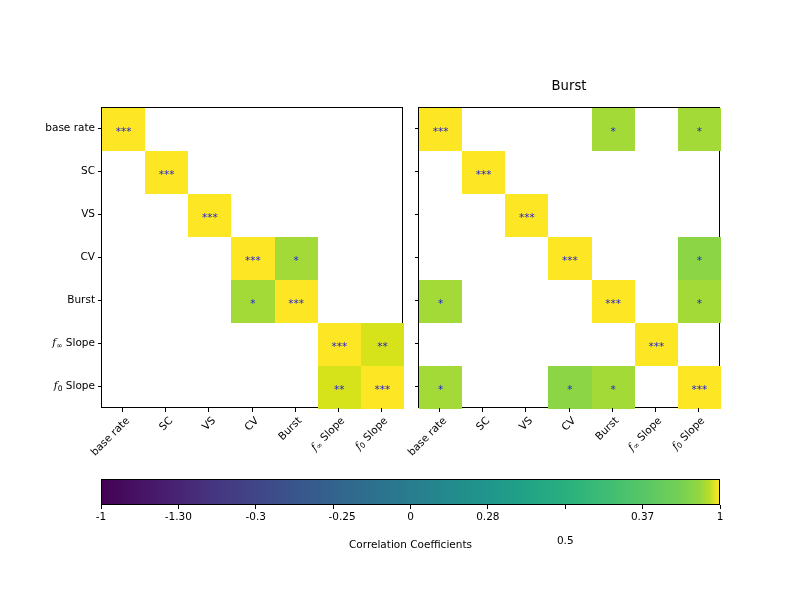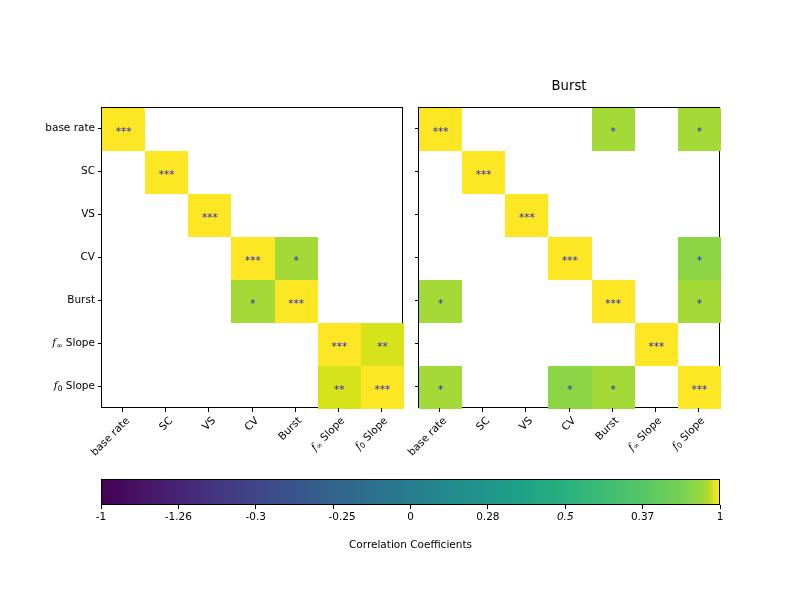--- a/index.html
+++ b/index.html
@@ -278,31 +278,31 @@
       <div class="xlabel" style="left: 578.429px; top: 414px; width: 120px;"><i>f</i><span class="sub">0</span> Slope</div>
     </div>
 
   <div id="colorbar-wrap" style="left:101px; top:479px; width:619px; height:26px;">
     <div id="colorbar"></div>
   </div>
   <div id="cb-ticks">
       <div class="cb-tick" style="left: 100.5px; top: 505px;"></div>
       <div class="cb-tick-label" style="left: 71px; top: 510px; width: 60px;">-1</div>
       <div class="cb-tick" style="left: 177.875px; top: 505px;"></div>
-      <div class="cb-tick-label" style="left: 148.375px; top: 510px; width: 60px;">-1.26</div>
+      <div class="cb-tick-label" style="left: 148.375px; top: 510px; width: 60px;">-1.30</div>
       <div class="cb-tick" style="left: 255.25px; top: 505px;"></div>
       <div class="cb-tick-label" style="left: 225.75px; top: 510px; width: 60px;">-0.3</div>
       <div class="cb-tick" style="left: 332.625px; top: 505px;"></div>
       <div class="cb-tick-label" style="left: 312px; top: 510px; width: 60px;">-0.25</div>
       <div class="cb-tick" style="left: 410px; top: 505px;"></div>
       <div class="cb-tick-label" style="left: 380.5px; top: 510px; width: 60px;">0</div>
       <div class="cb-tick" style="left: 487.375px; top: 505px;"></div>
       <div class="cb-tick-label" style="left: 457.875px; top: 510px; width: 60px;">0.28</div>
       <div class="cb-tick" style="left: 564.75px; top: 505px;"></div>
-      <div class="cb-tick-label" style="left: 535.25px; top: 510px; width: 60px; font-style: italic;">0.5</div>
+      <div class="cb-tick-label" style="left: 535.25px; top: 534px; width: 60px;">0.5</div>
       <div class="cb-tick" style="left: 642.125px; top: 505px;"></div>
       <div class="cb-tick-label" style="left: 612.625px; top: 510px; width: 60px;">0.37</div>
       <div class="cb-tick" style="left: 719.5px; top: 505px;"></div>
       <div class="cb-tick-label" style="left: 690px; top: 510px; width: 60px;">1</div>
     </div>
   <div id="cb-axis-label-wrap" style="position:absolute; left:101px; top:538px; width:619px;">
     <div id="cb-axis-label">Correlation Coefficients</div>
   </div>
 
 </div>

